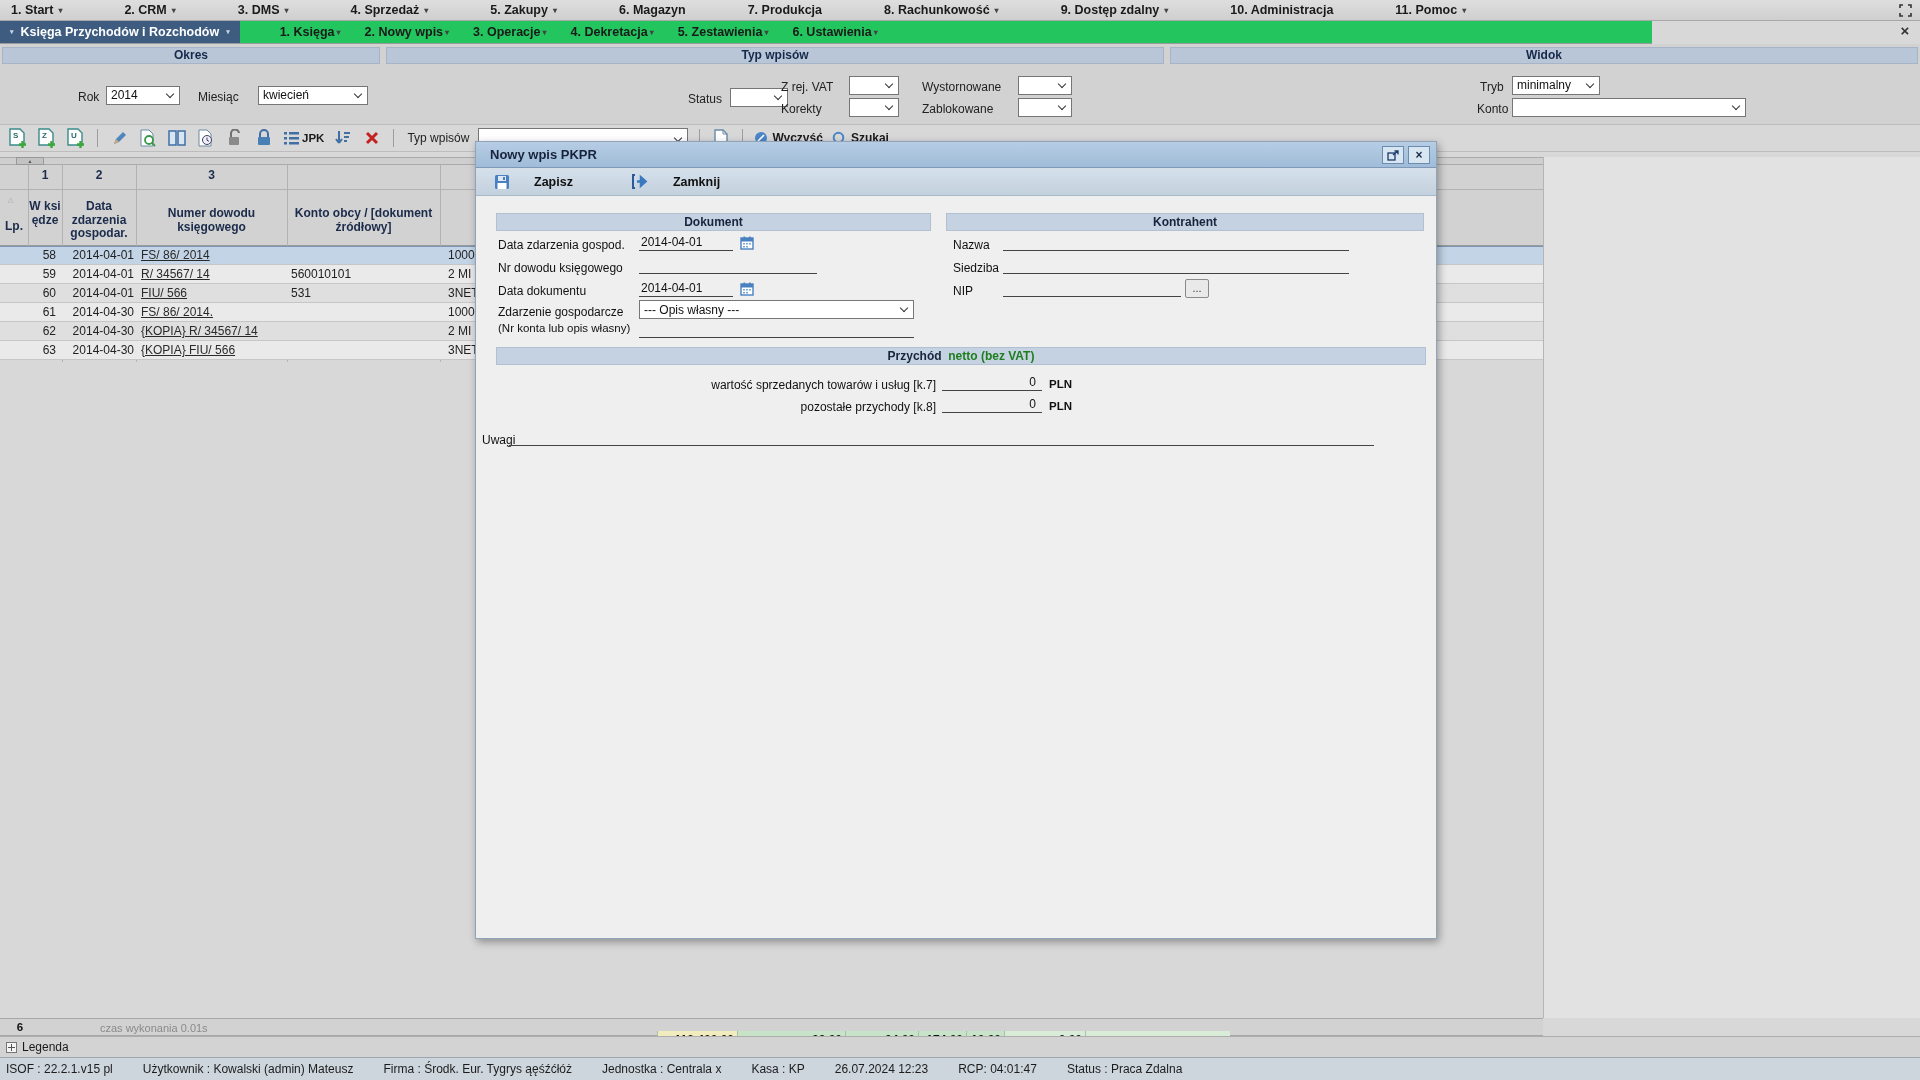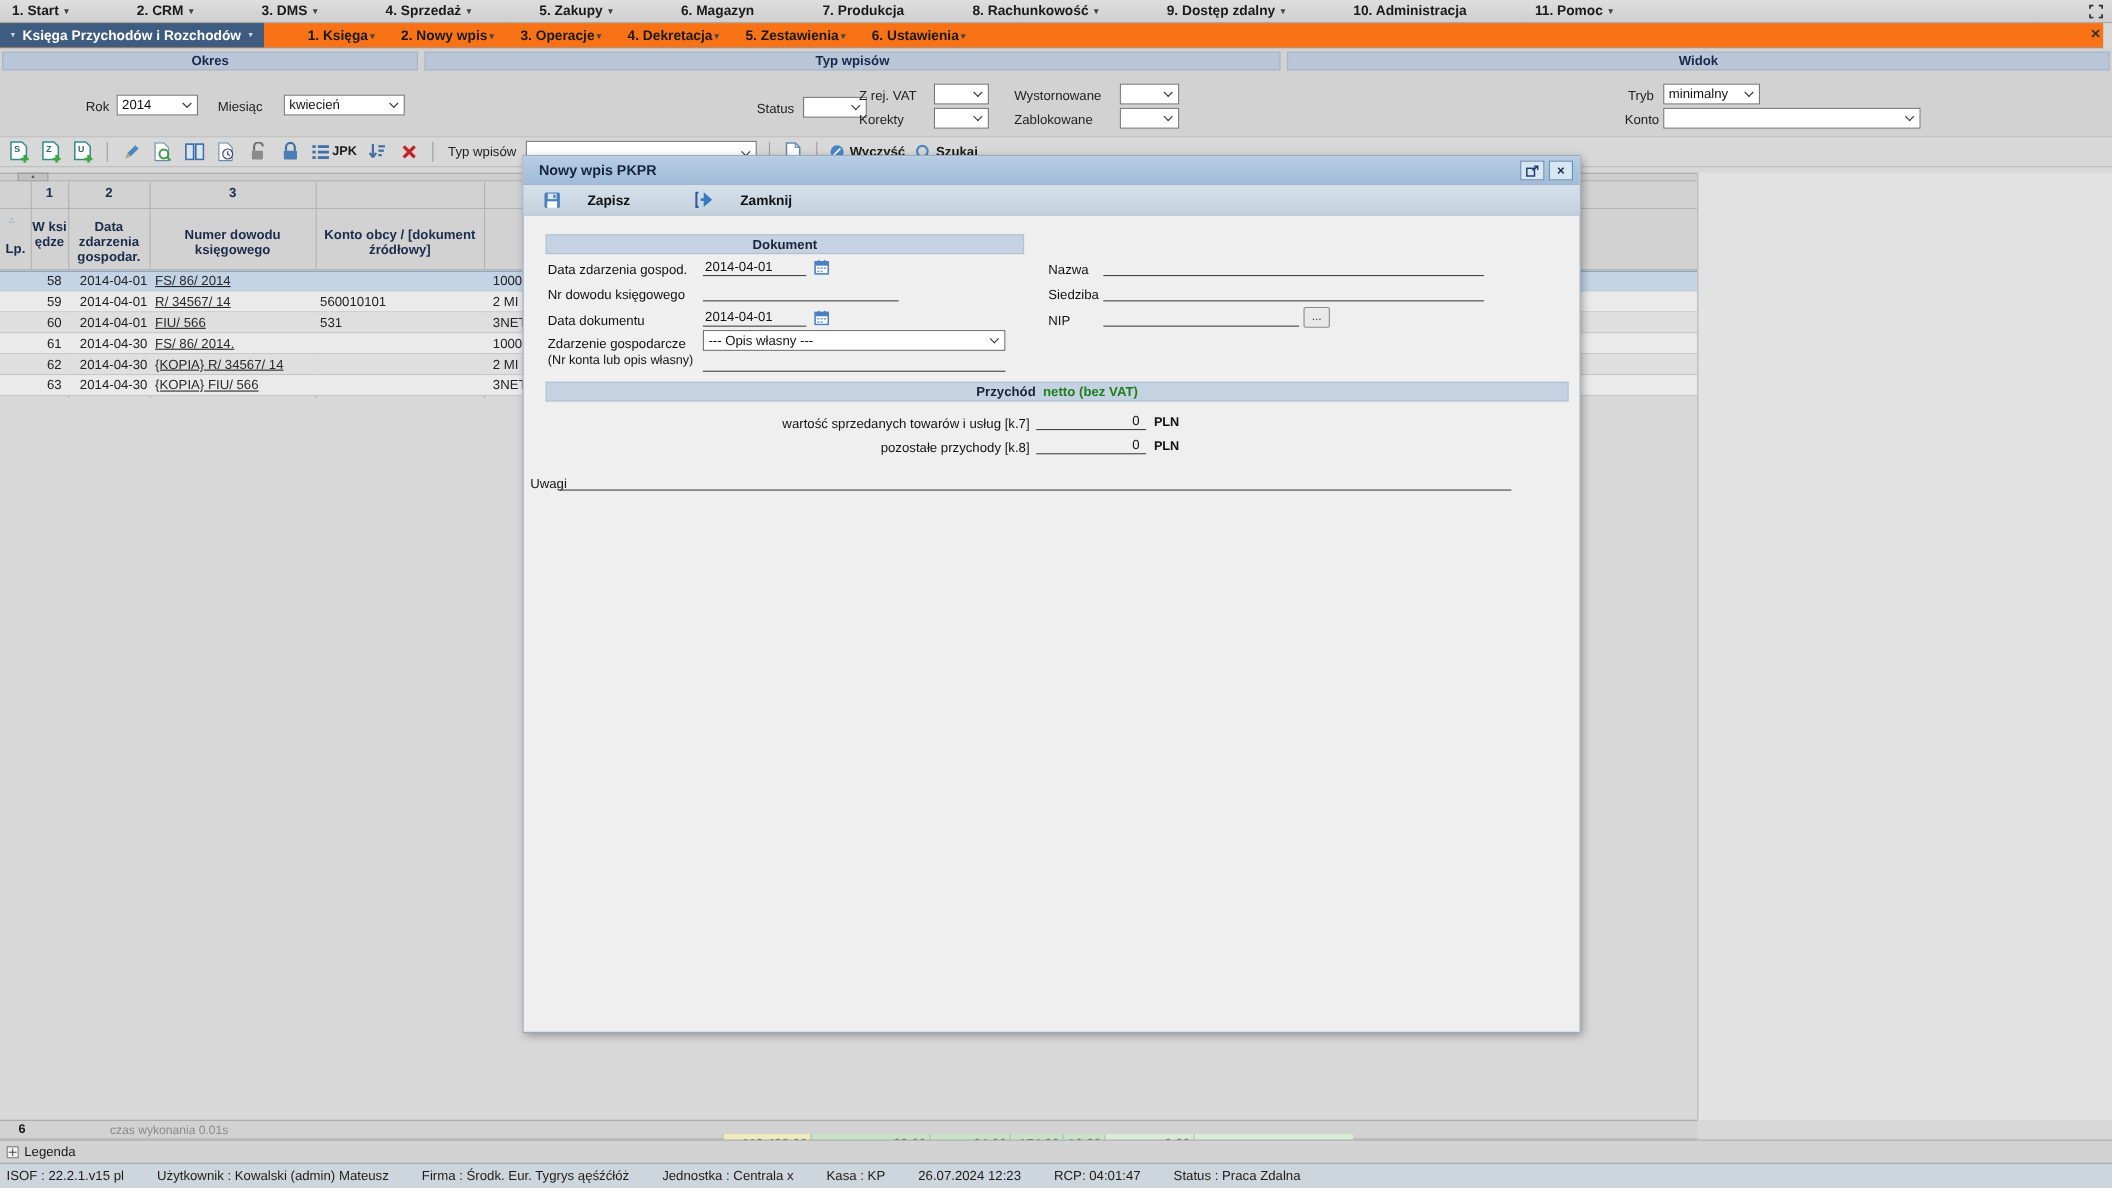--- a/index.html
+++ b/index.html
@@ -8,21 +8,21 @@
   .abs { position:absolute; }
 
   
   #top-menu { left:0; top:0; width:1920px; height:21px; background:linear-gradient(#dedede,#cfcfcf); border-bottom:1px solid #a8a8a8; display:flex; align-items:center; }
   #top-menu-items { display:flex; height:100%;gap:40px; }
   .tm-item { display:flex; align-items:center; padding:0 11px; font-weight:bold; font-size:12.5px; color:#1a1a1a; cursor:default; }
   .tm-arr { font-size:8px; margin-left:5px; color:#444; }
   #fullscreen-btn { position:absolute; right:8px; top:4px; }
 
   
-  #module-bar { left:0; top:21px; width:1912px; height:23px; background:#f97316; border-bottom:1px solid #9a9a9a; display:flex; align-items:stretch; }
+  #module-bar { left:0; top:21px; width:1652px; height:23px; background:#22c55e; border-bottom:1px solid #9a9a9a; display:flex; align-items:stretch; }
   #module-active { background:#3d5c80; color:#fff; font-weight:bold; font-size:12.5px; display:flex; align-items:center; padding:0 10px; gap:7px; }
   .mod-marker { font-size:7px; color:#c8d4e2; }
   #module-tabs { display:flex; margin-left:28px; }
   .mod-tab { display:flex; align-items:center; padding:0 12px; font-weight:bold; font-size:12.5px; gap:2px; }
   .mod-arr { font-size:8px; color:#444; }
   #module-close { position:absolute; right:6px; top:22px; width:18px; height:18px; text-align:center; font-size:15px; font-weight:bold; color:#333; line-height:18px; }
 
   
   #filter-panel { left:0; top:44px; width:1920px; height:81px; background:#d2d2d2; border-bottom:1px solid #bcbcbc; }
   .sec-bar { position:absolute; top:3px; height:17px; background:#b9c6d8; border:1px solid #a6b4c8; text-align:center; font-weight:bold; color:#16294a; font-size:12px; line-height:15px; }
@@ -516,20 +516,21 @@
         <rect x="6" y="10" width="2" height="1.5" fill="#7aa6d4"></rect>
       </svg>
   </span>
   <span class="d-label" style="left:22px;top:163px;">Zdarzenie gospodarcze</span>
   <span class="d-label d-sub" style="left:22px;top:180px;">(Nr konta lub opis własny)</span>
   <div class="d-select" style="left:163px;top:158px;width:275px;">
     <span>--- Opis własny ---</span><span class="fsel-a"></span>
   </div>
   <div class="uline" style="left:163px;top:180px;width:275px;"></div>
 
+  <div class="dlg-sec-bar" style="left:470px;top:71px;width:478px;">Kontrahent</div>
   <span class="d-label" style="left:477px;top:96px;">Nazwa</span>
   <div class="uline" style="left:527px;top:93px;width:346px;"></div>
   <span class="d-label" style="left:477px;top:119px;">Siedziba</span>
   <div class="uline" style="left:527px;top:116px;width:346px;"></div>
   <span class="d-label" style="left:477px;top:142px;">NIP</span>
   <div class="uline" style="left:527px;top:139px;width:178px;"></div>
   <div id="nip-btn" style="left:709px;top:137px;">...</div>
 
   <div class="dlg-sec-bar" style="left:20px;top:205px;width:930px;">
     <span>Przychód</span>&nbsp;&nbsp;<span class="green">netto (bez VAT)</span>

